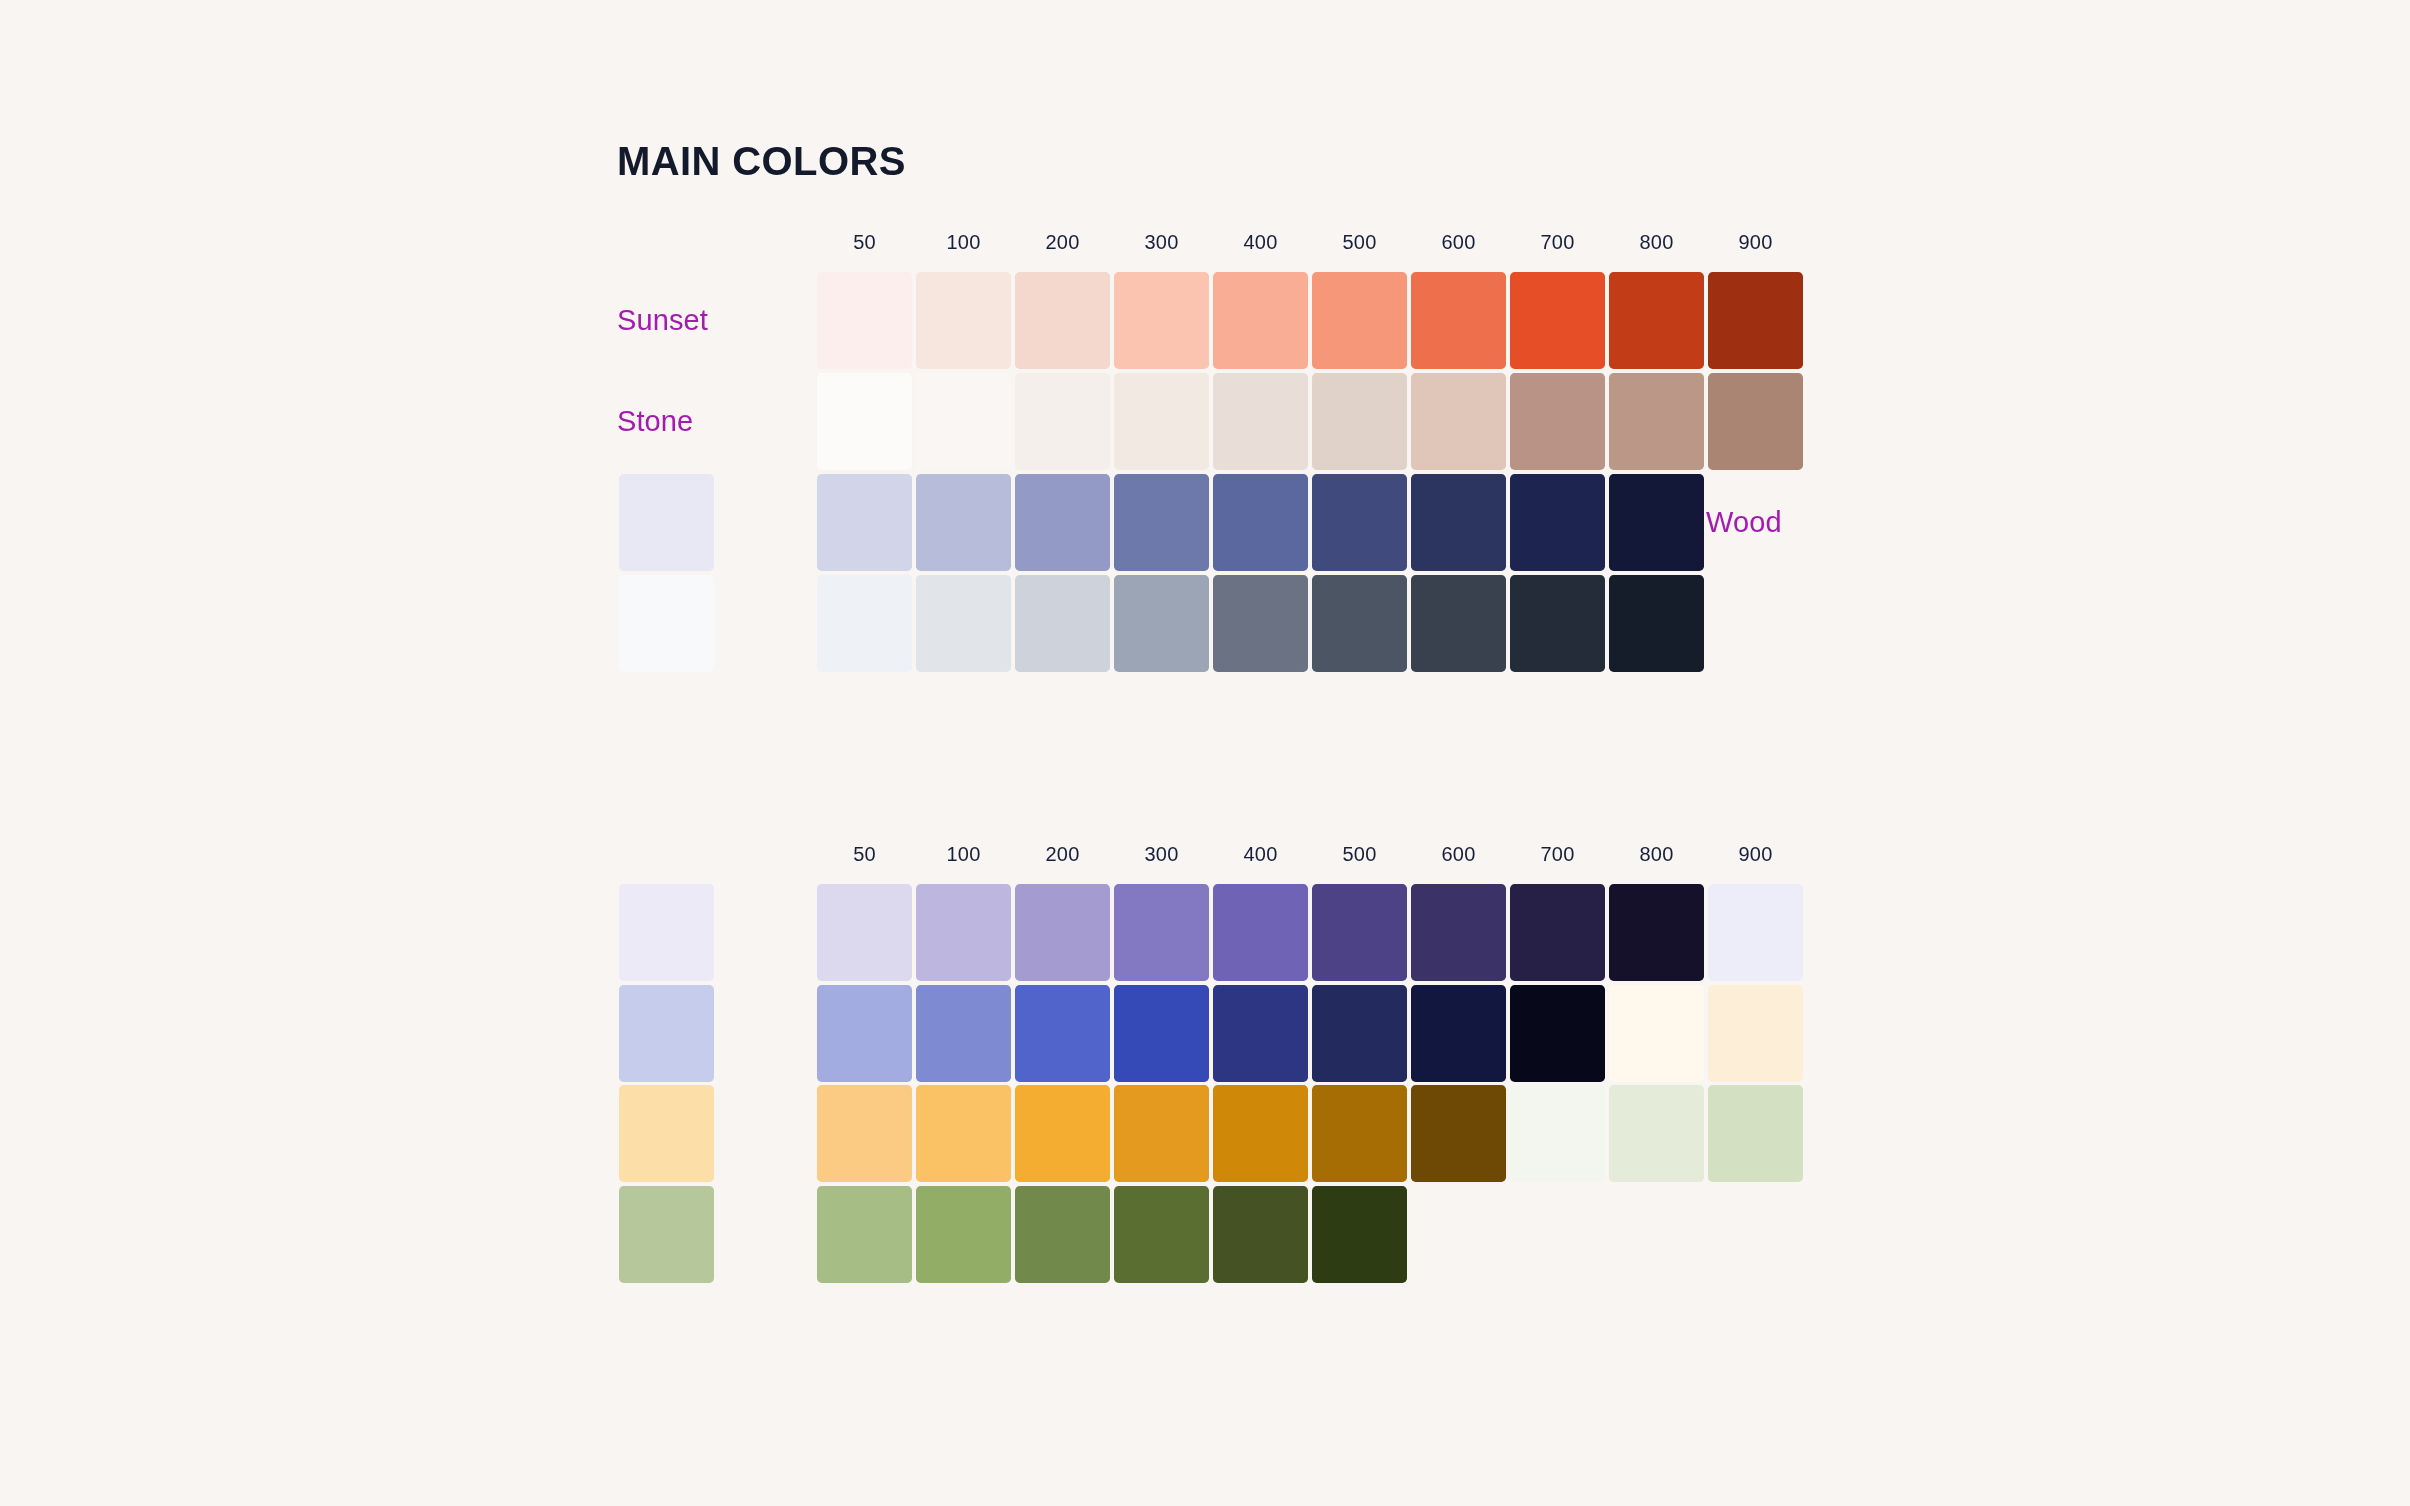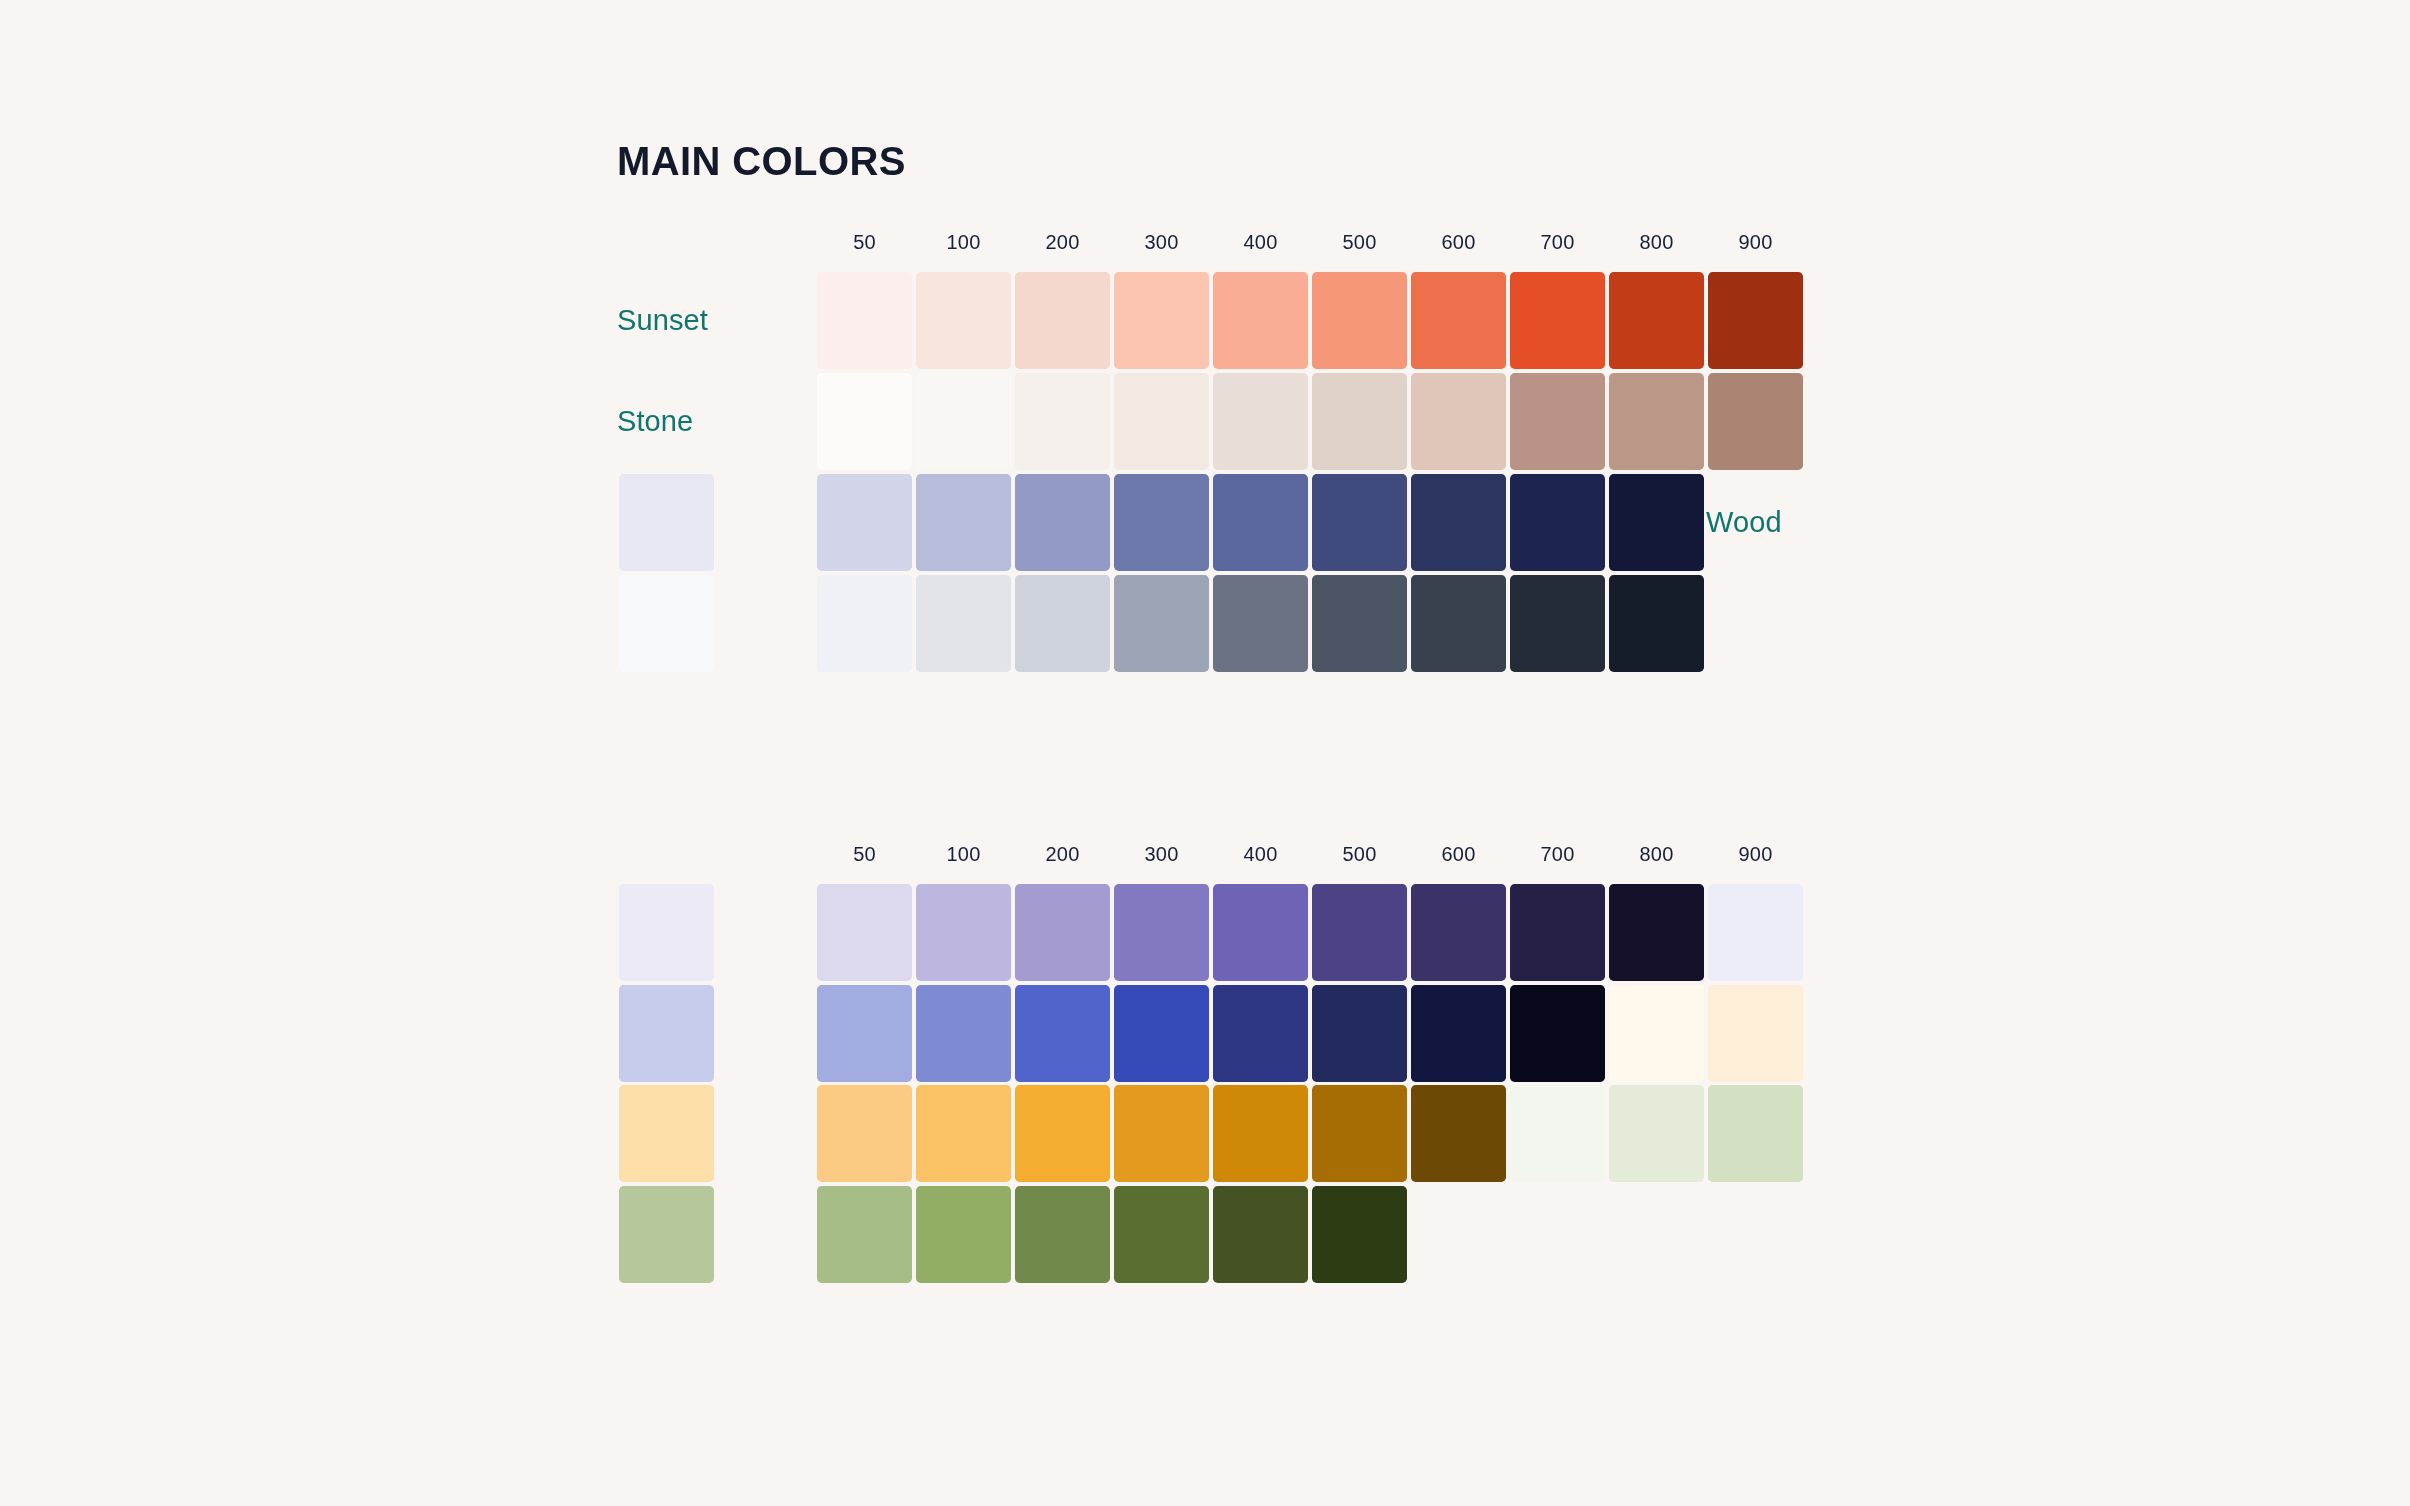--- a/index.html
+++ b/index.html
@@ -53,21 +53,21 @@
     font-size: 20px;
     color: #16203a;
     text-align: center;
     padding-bottom: 16px;
     font-weight: normal;
     letter-spacing: 0.2px;
   }
 
   .row-label {
     font-size: 29px;
-    color: #0f766e;
+    color: #a21caf;
     display: flex;
     align-items: center;
     height: 101px;
     white-space: nowrap;
     letter-spacing: 0.1px;
   }
 
   .swatch {
     height: 97px;
     width: 95px;

